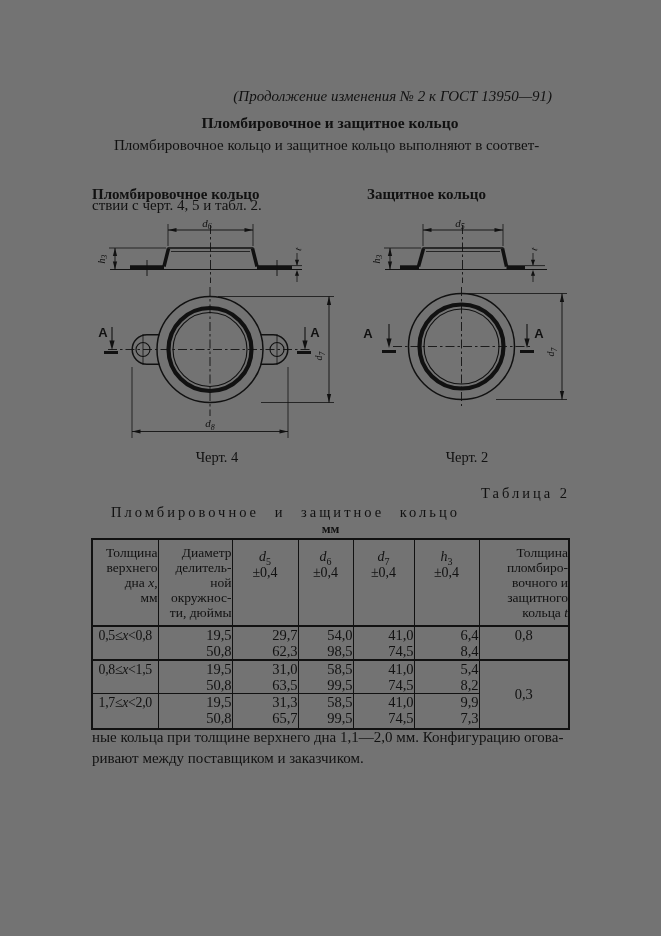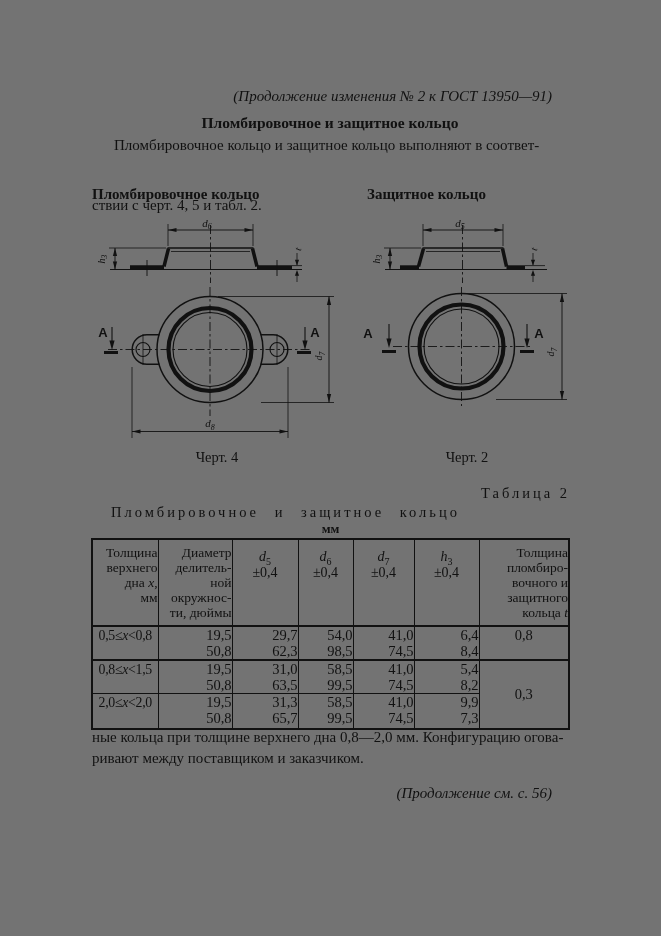--- a/index.html
+++ b/index.html
@@ -248,35 +248,34 @@
 63,5</td>
         <td class="pre">58,5
 99,5</td>
         <td class="pre">41,0
 74,5</td>
         <td class="pre">5,4
 8,2</td>
         <td class="tspan2" rowspan="2">0,3</td>
       </tr>
       <tr class="r3">
-        <td class="cond"><span>2,0≤</span><i>x</i><span>&lt;2,0</span></td>
+        <td class="cond"><span>1,7≤</span><i>x</i><span>&lt;2,0</span></td>
         <td class="pre">19,5
 50,8</td>
         <td class="pre">31,3
 65,7</td>
         <td class="pre">58,5
 99,5</td>
         <td class="pre">41,0
 74,5</td>
         <td class="pre">9,9
 7,3</td>
       </tr>
     </tbody>
   </table>
 
   <div class="abs note">
-    <span class="ln">ные кольца при толщине верхнего дна 0,8—2,0 мм. Конфигурацию огова-</span>
+    <span class="ln">ные кольца при толщине верхнего дна 1,1—2,0 мм. Конфигурацию огова-</span>
     <span class="ln">ривают между поставщиком и заказчиком.</span>
   </div>
 
-  <div class="abs footer">(Продолжение см. с. 56)</div>
 
 </div>
 
 </body></html>

